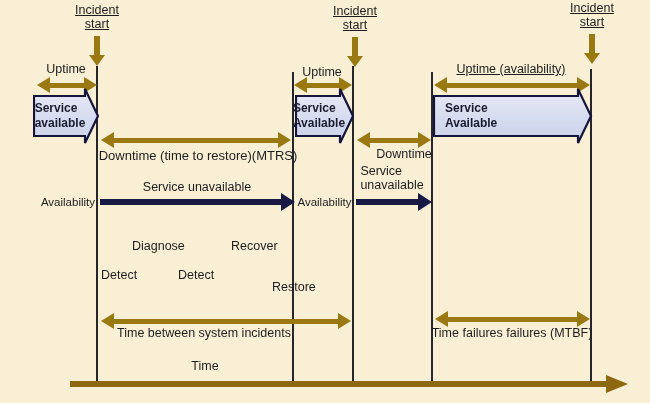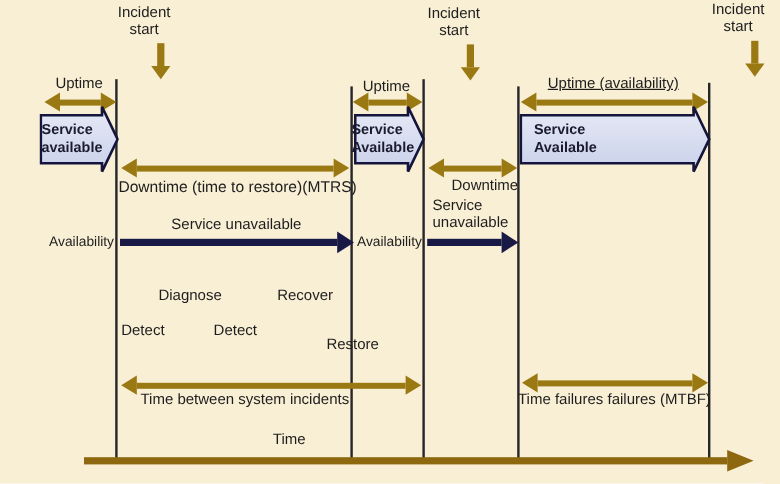--- a/index.html
+++ b/index.html
@@ -15,21 +15,21 @@
   body{font-family:"Liberation Sans","DejaVu Sans",sans-serif;}
   .canvas{
     position:relative;width:650px;height:403px;background:var(--background);
     overflow:hidden;color:var(--text);
   }
   .lbl{position:absolute;font-size:12.5px;line-height:14px;white-space:nowrap;color:var(--text);}
   .ctr{transform:translateX(-50%);text-align:left;}
   .ml{white-space:pre-line;}
   .vline{position:absolute;width:2px;background:var(--line);}
   
-  .incident{position:absolute;width:90px;display:flex;flex-direction:column;align-items:flex-end;}
+  .incident{position:absolute;width:90px;display:flex;flex-direction:column;align-items:center;text-decoration:underline;}
   .inc-label{font-size:12.5px;line-height:14px;text-align:center;white-space:pre-line;}
   .down-arrow{display:flex;flex-direction:column;align-items:center;margin-top:5px;}
   .da-shaft{width:6px;height:19px;background:var(--gold);}
   .da-head{width:0;height:0;border-left:8px solid transparent;border-right:8px solid transparent;border-top:11px solid var(--gold);}
   
   .darrow{position:absolute;height:16px;display:flex;align-items:center;}
   .dh-l{width:0;height:0;border-top:8px solid transparent;border-bottom:8px solid transparent;border-right:13px solid var(--gold);}
   .dh-r{width:0;height:0;border-top:8px solid transparent;border-bottom:8px solid transparent;border-left:13px solid var(--gold);}
   .d-shaft{flex:1;height:5px;background:var(--gold);}
   
@@ -178,17 +178,17 @@
   </div>
   <div class="lbl ctr" style="left:204px;top:326px;">Time between system incidents</div>
 
   <div class="darrow" style="left:435px;top:311px;width:155px;">
     <div class="dh-l"></div>
     <div class="d-shaft"></div>
     <div class="dh-r"></div>
   </div>
   <div class="lbl ctr" style="left:512px;top:326px;">Time failures failures (MTBF)</div>
 
-  <div class="lbl ctr" style="left:205px;top:359px;margin-left:36px;">Time</div>
+  <div class="lbl ctr" style="left:205px;top:359px;">Time</div>
   <div class="axis" style="left:70px;top:381px;width:536px;"></div>
   <div class="axis-head" style="left:606px;top:375px;"></div>
 
 </div>
 
 </body></html>

